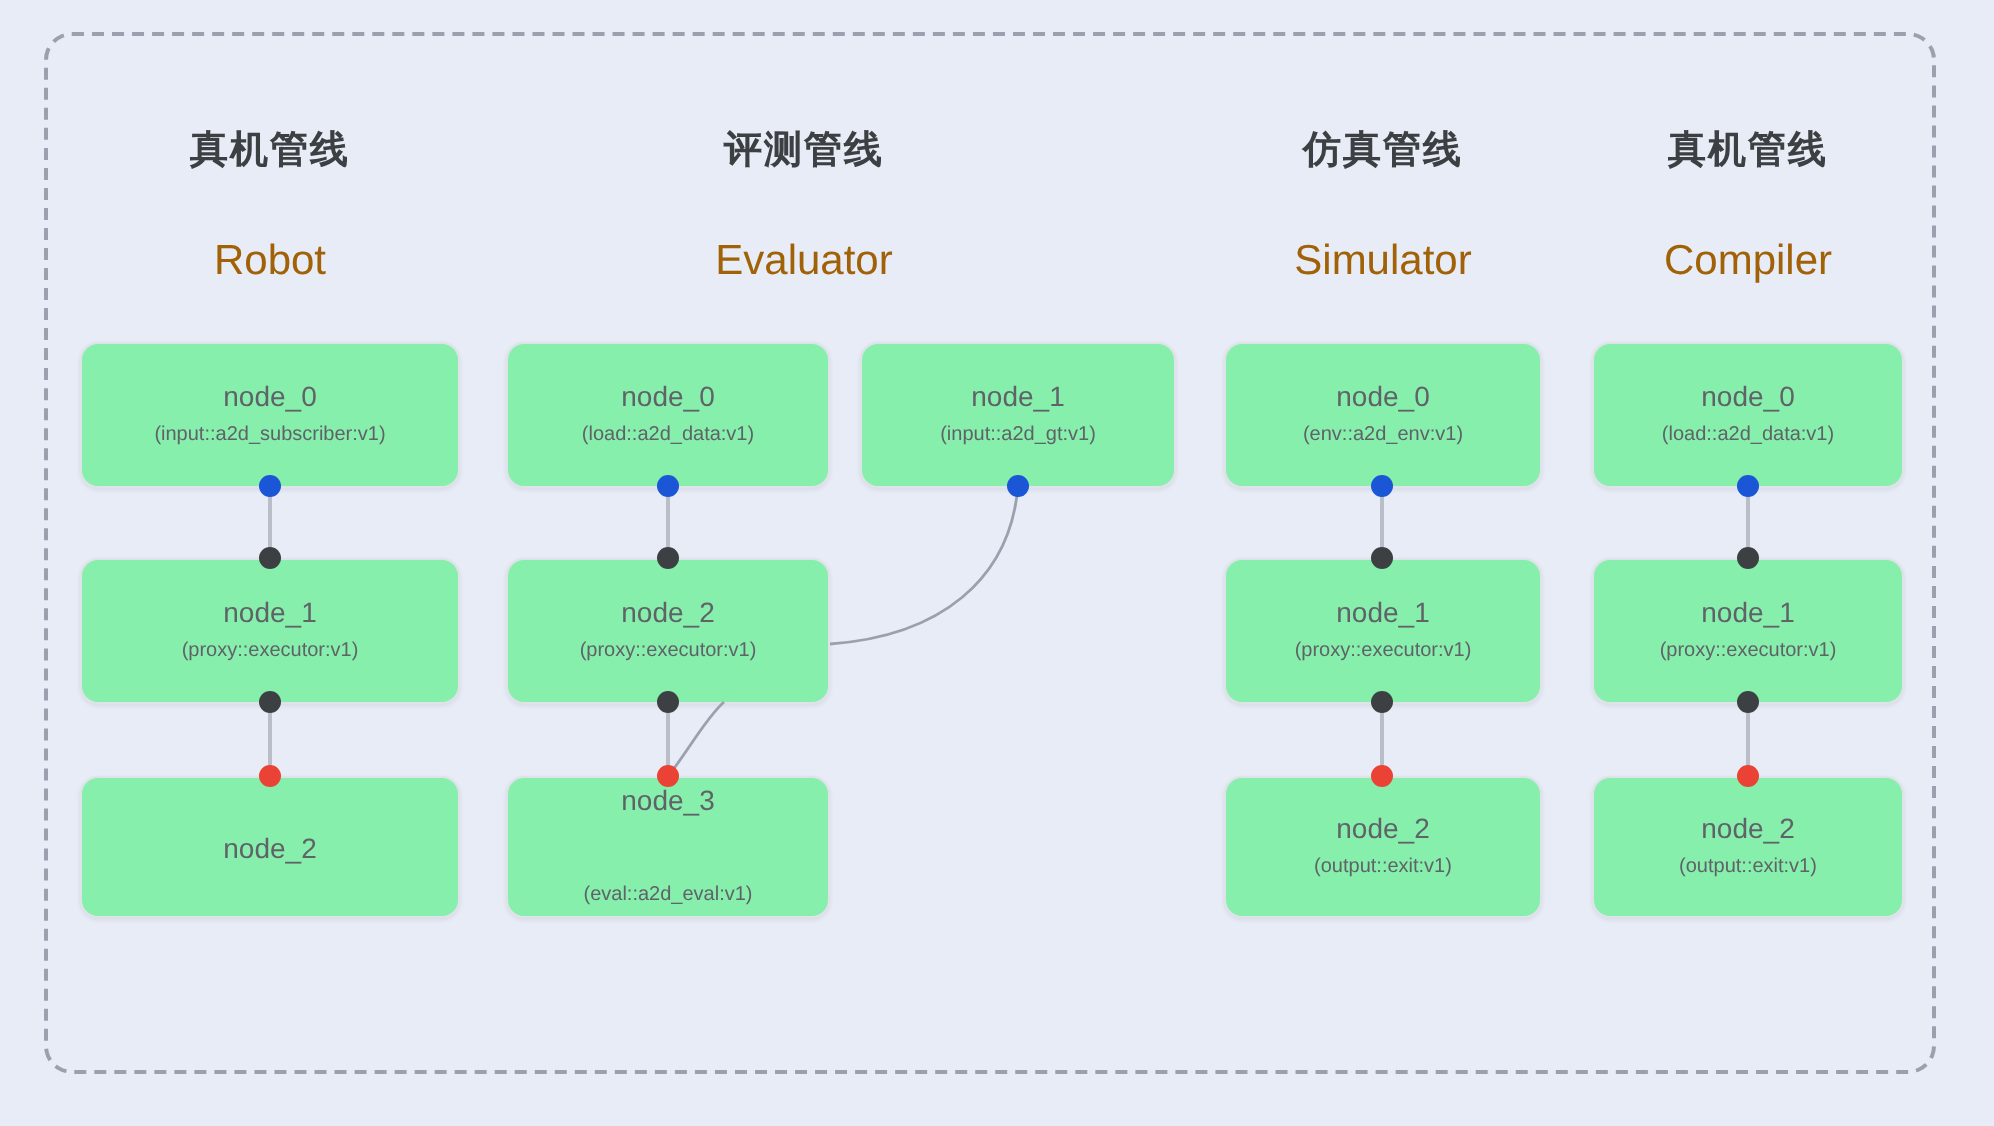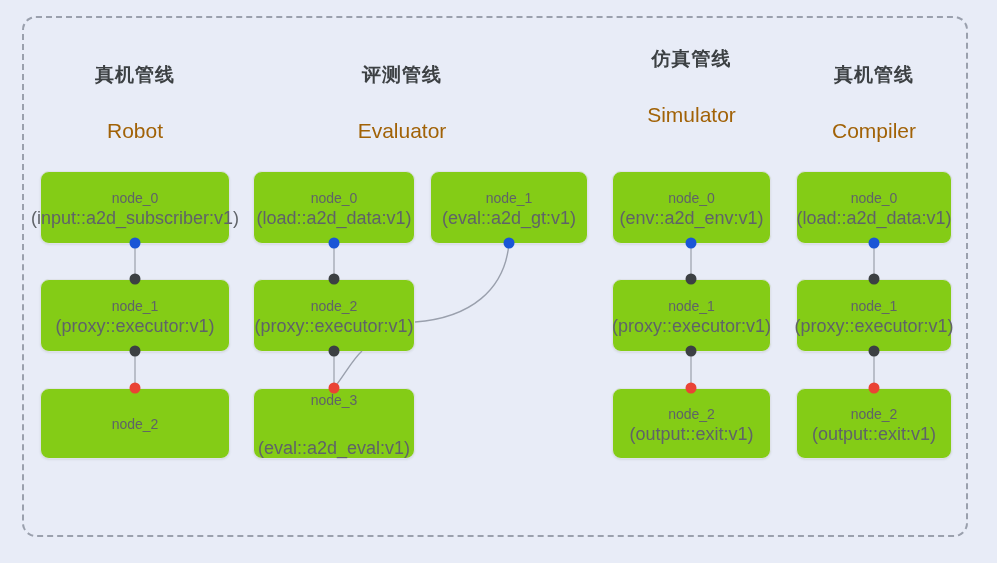--- a/index.html
+++ b/index.html
@@ -52,37 +52,37 @@
     font-size: 21px;
     font-weight: normal;
     color: #a16207;
     white-space: nowrap;
   }
 
   
   .node-card {
     position: absolute;
     box-sizing: border-box;
-    background: #84cc16;
+    background: #86efac;
     border: 1px solid #dfe2e8;
     border-radius: 9px;
     display: flex;
     flex-direction: column;
     align-items: center;
     justify-content: center;
     box-shadow: 0 1px 2px rgba(60,64,67,0.10);
   }
   .node-name {
     font-size: 14px;
     color: #5f6368;
     line-height: 20px;
     white-space: nowrap;
   }
   .node-type {
-    font-size: 18px;
+    font-size: 10px;
     color: #5f6368;
     line-height: 20px;
     white-space: nowrap;
   }
 
   
   .port {
     position: absolute;
     width: 11px;
     height: 11px;
@@ -150,21 +150,21 @@
     <div class="col-title-cn">评测管线</div>
     <div class="col-title-en">Evaluator</div>
   </div>
 
   <div class="node-card" style="left:253px; top:171px; width:162px; height:73px;">
     <div class="node-name">node_0</div>
     <div class="node-type">(load::a2d_data:v1)</div>
   </div>
   <div class="node-card" style="left:430px; top:171px; width:158px; height:73px;">
     <div class="node-name">node_1</div>
-    <div class="node-type">(eval::a2d_gt:v1)</div>
+    <div class="node-type">(input::a2d_gt:v1)</div>
   </div>
   <div class="node-card" style="left:253px; top:279px; width:162px; height:73px;">
     <div class="node-name">node_2</div>
     <div class="node-type">(proxy::executor:v1)</div>
   </div>
   <div class="node-card" style="left:253px; top:388px; width:162px; height:71px;gap:28px;">
     <div class="node-name">node_3</div>
     <div class="node-type">(eval::a2d_eval:v1)</div>
   </div>
 
@@ -175,21 +175,21 @@
     <path d="M 509 243 C 505 290 470 318 415 322" fill="none" stroke="#9aa0ad" stroke-width="1.4"></path>
     <path d="M 362 351 C 352 360 344 376 334 388" fill="none" stroke="#9aa0ad" stroke-width="1.4"></path>
   </svg>
 
   <div class="port port-out-blue" style="left:334px; top:243px;"></div>
   <div class="port port-out-blue" style="left:509px; top:243px;"></div>
   <div class="port port-in-dark" style="left:334px; top:279px;"></div>
   <div class="port port-out-dark" style="left:334px; top:351px;"></div>
   <div class="port port-in-red" style="left:334px; top:388px;"></div>
 
-  <div class="col-header" style="left:612px; top:46px; width:159px;">
+  <div class="col-header" style="left:612px; top:62px; width:159px;">
     <div class="col-title-cn">仿真管线</div>
     <div class="col-title-en">Simulator</div>
   </div>
 
   <div class="node-card" style="left:612px; top:171px; width:159px; height:73px;">
     <div class="node-name">node_0</div>
     <div class="node-type">(env::a2d_env:v1)</div>
   </div>
   <div class="node-card" style="left:612px; top:279px; width:159px; height:73px;">
     <div class="node-name">node_1</div>

